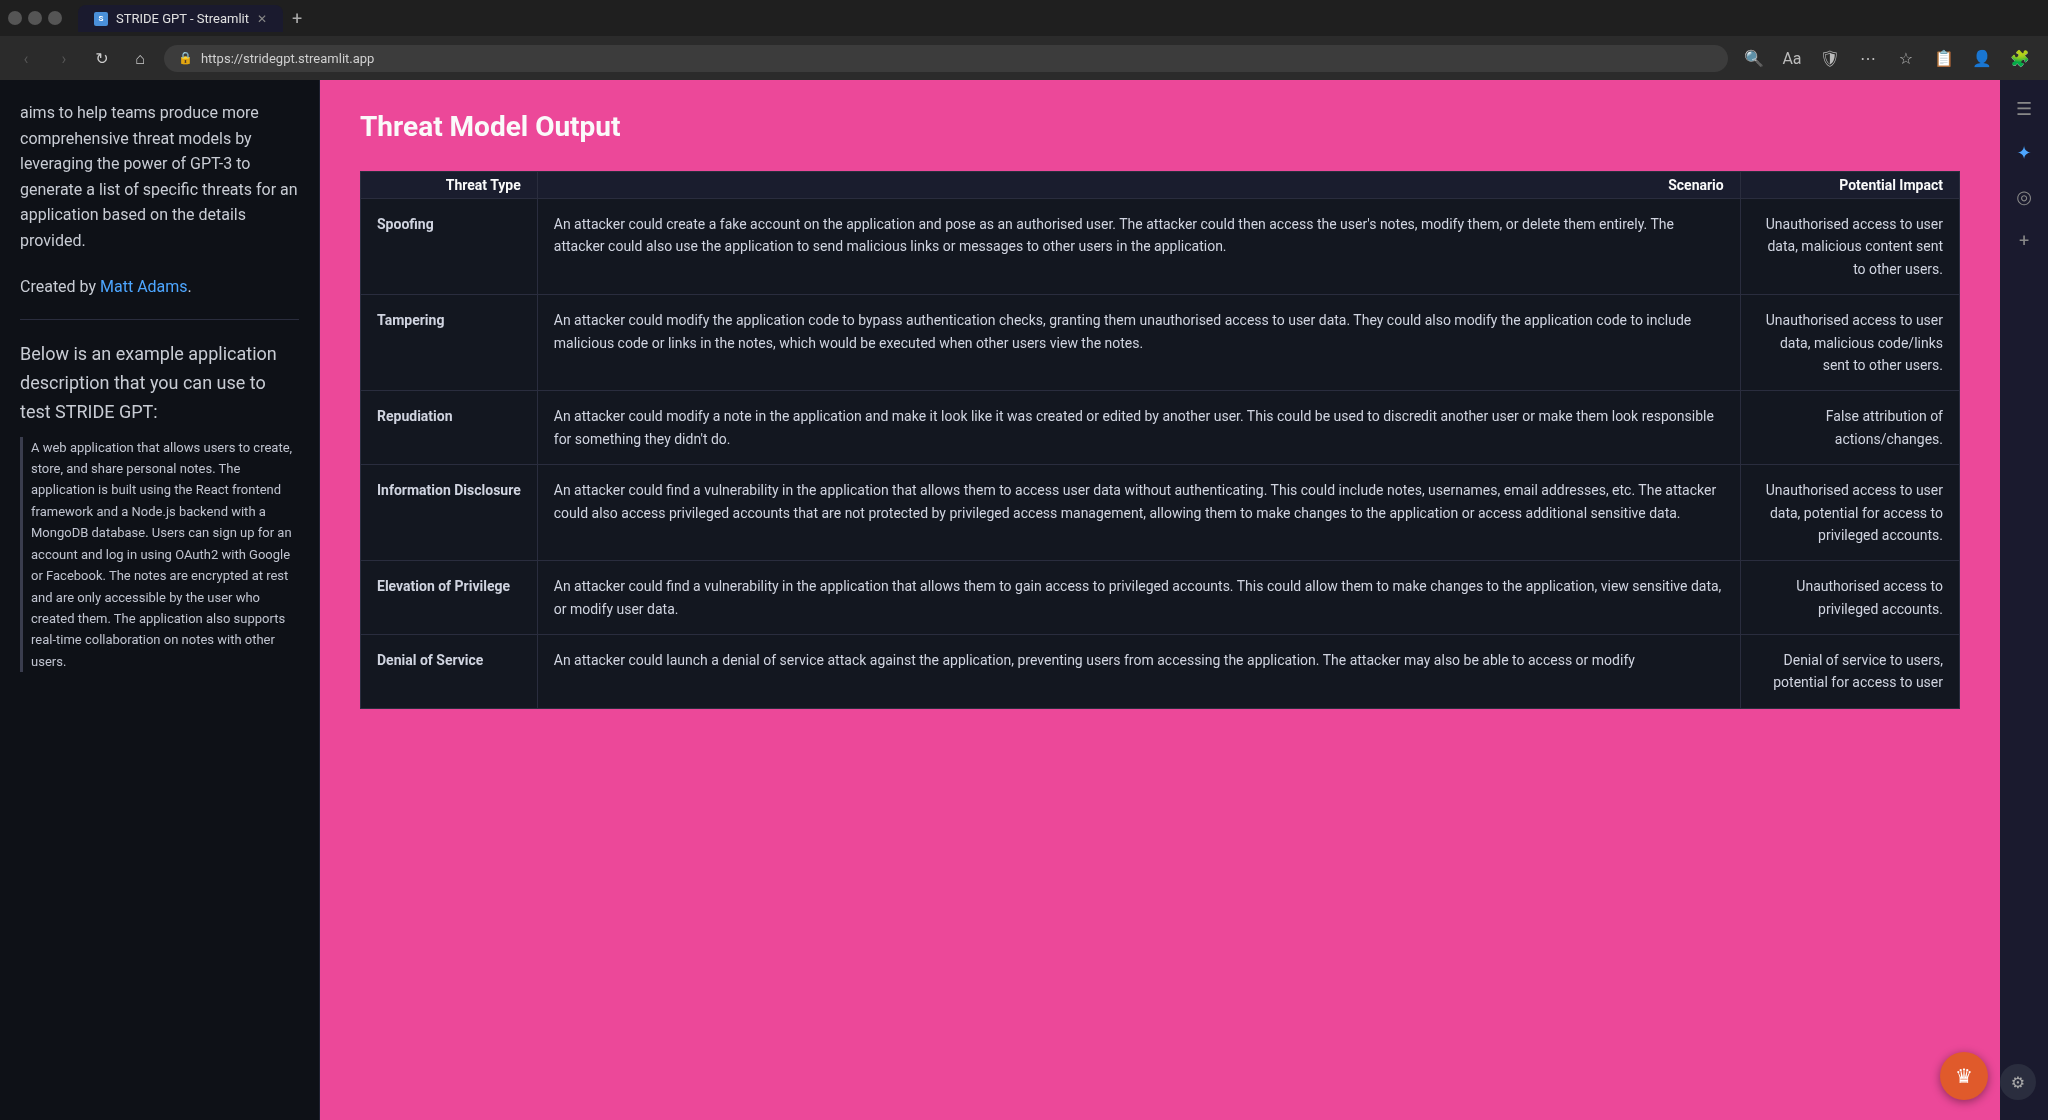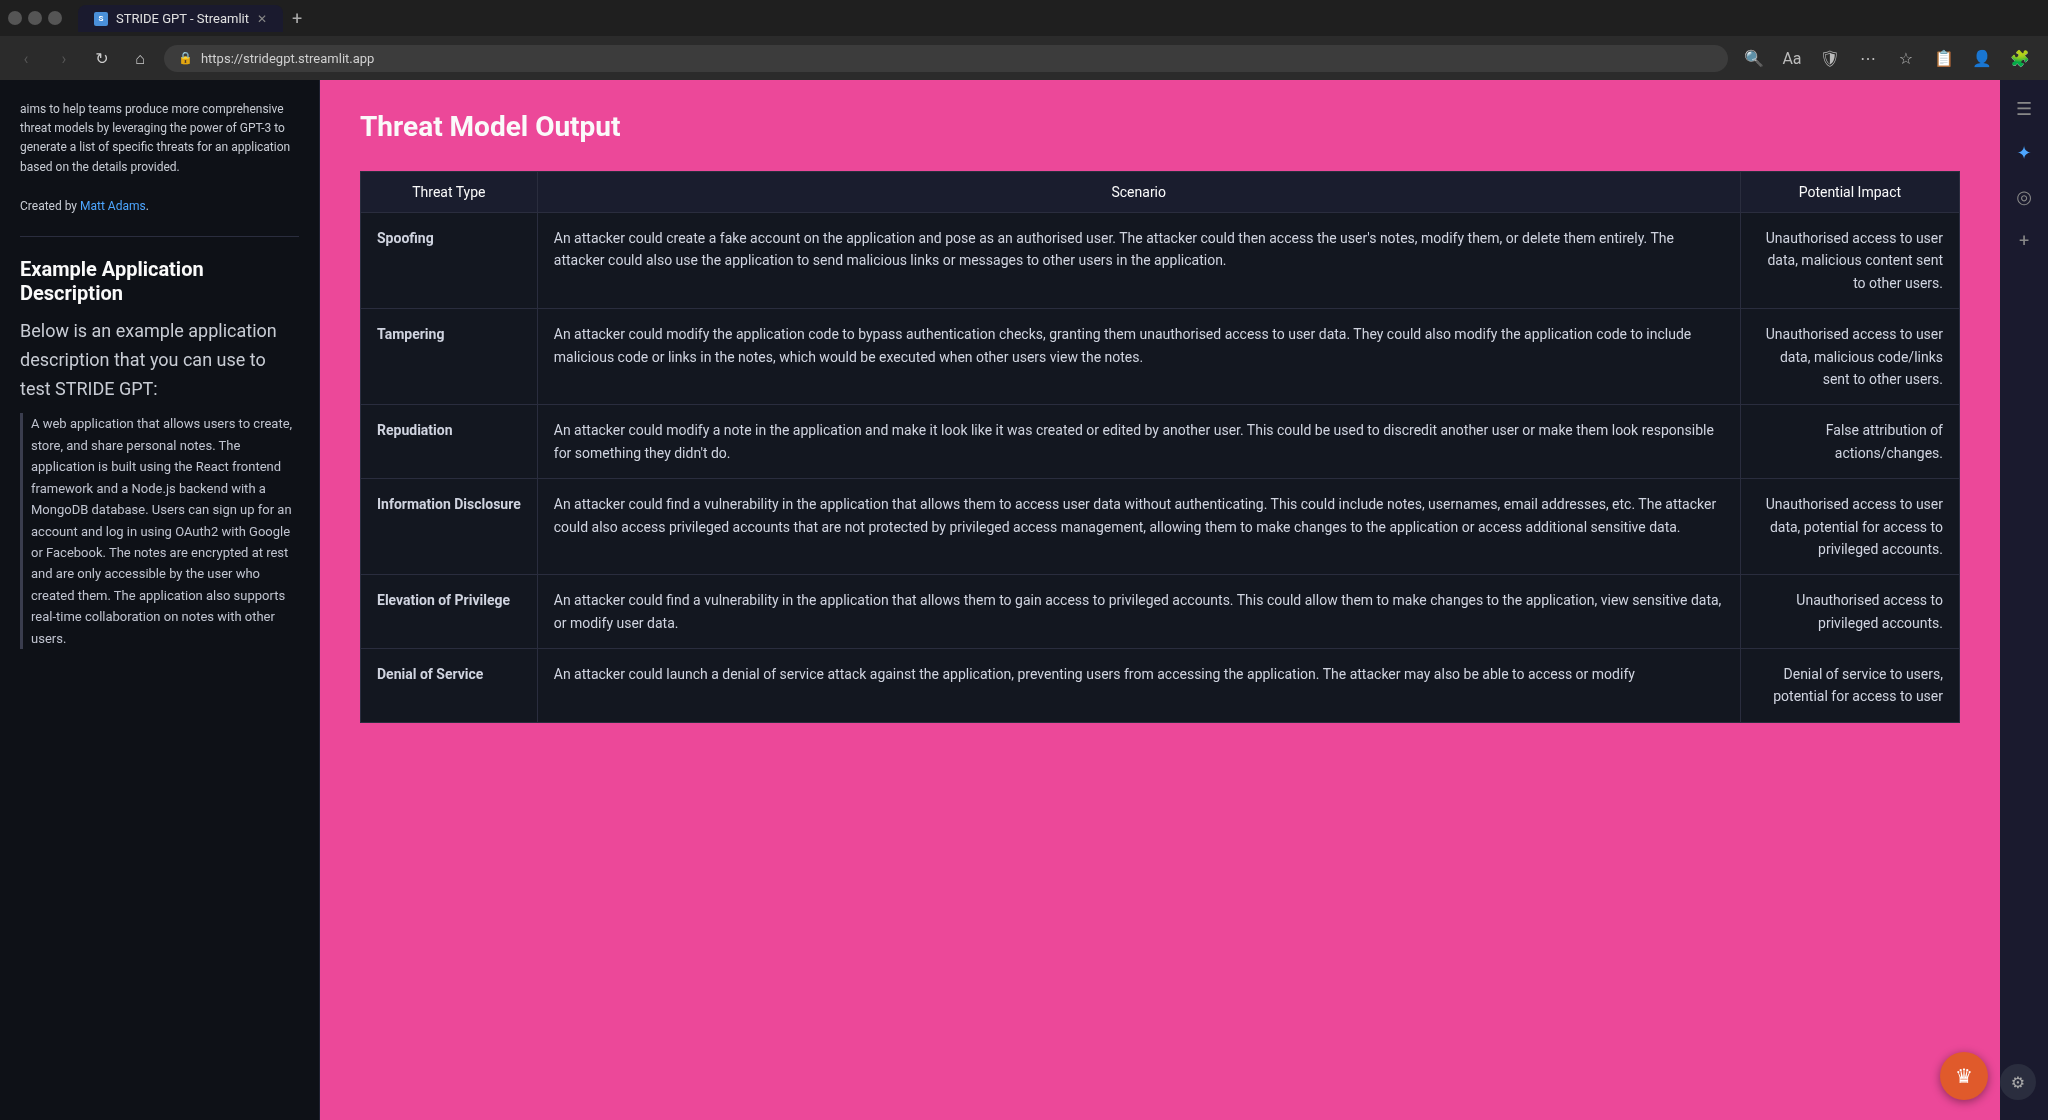--- a/index.html
+++ b/index.html
@@ -130,21 +130,21 @@
     
     .sidebar {
       width: 320px;
       background: #0e1117;
       padding: 20px 20px;
       overflow-y: auto;
       flex-shrink: 0;
       border-right: 1px solid #1e2130;
     }
     .sidebar-intro {
-      font-size: 12px;
+      font-size: 16px;
       color: #c8ccd4;
       line-height: 1.6;
       margin-bottom: 20px;
     }
     .sidebar-intro a {
       color: #4da6ff;
       text-decoration: none;
     }
     .sidebar-divider {
       border: none;
@@ -187,23 +187,23 @@
 
     
     .threat-table {
       width: 100%;
       border-collapse: collapse;
       font-size: 14px;
     }
     .threat-table th {
       background: #1a1d2e;
       color: #fafafa;
-      font-weight: 400;
-      padding: 12px 16px;
-      text-align: center;
+      font-weight: 700;
+      padding: 5px 16px;
+      text-align: right;
       border: 1px solid #2a2d3e;
     }
     .threat-table td {
       padding: 14px 16px;
       border: 1px solid #2a2d3e;
       color: #d0d4e0;
       vertical-align: top;
       line-height: 1.6;
     }
     .threat-table tr {
@@ -313,21 +313,20 @@
 </div>
 
 <div class="app-layout">
 
   <div class="sidebar">
     <p class="sidebar-intro">aims to help teams produce more comprehensive threat models by leveraging the power of GPT-3 to generate a list of specific threats for an application based on the details provided.</p>
     <p class="sidebar-intro">
       <span>Created by </span><a href="#">Matt Adams</a><span>.</span>
     </p>
     <hr class="sidebar-divider">
-    <h2 class="sidebar-section-title">Example Application Description</h2>
     <p class="sidebar-section-desc">Below is an example application description that you can use to test STRIDE GPT:</p>
     <blockquote class="sidebar-blockquote">A web application that allows users to create, store, and share personal notes. The application is built using the React frontend framework and a Node.js backend with a MongoDB database. Users can sign up for an account and log in using OAuth2 with Google or Facebook. The notes are encrypted at rest and are only accessible by the user who created them. The application also supports real-time collaboration on notes with other users.</blockquote>
   </div>
 
   <div class="main-content">
     <h1 class="page-title">Threat Model Output</h1>
 
     <table class="threat-table">
       <thead>
         <tr>

